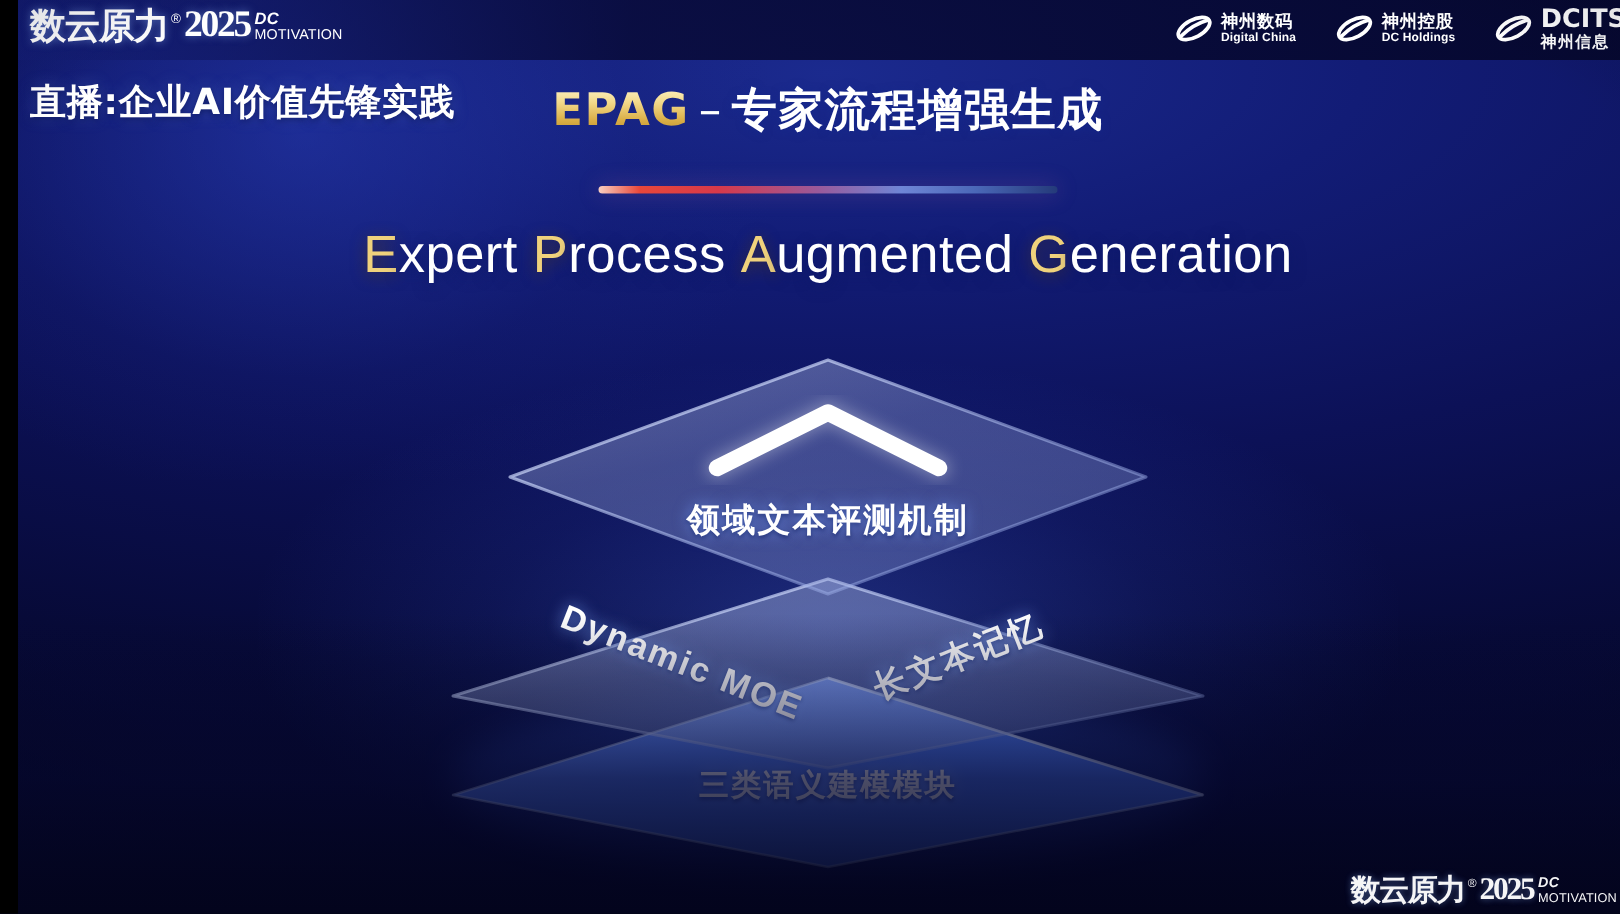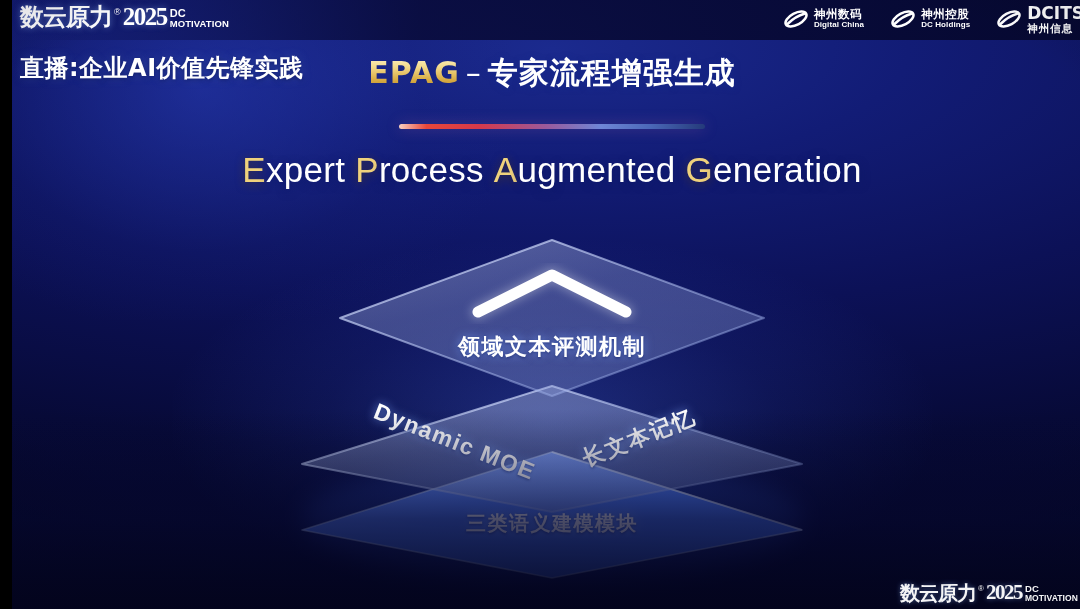--- a/index.html
+++ b/index.html
@@ -58,22 +58,22 @@
     text-shadow:0 0 6px rgba(150,190,255,.55);
   }
   .brand-reg { font-size:9px; color:#fff; vertical-align:super; line-height:1; margin:0 0 12px 0; }
   .brand-year {
     font-family:Liberation Serif, serif;
     font-size:25px; font-weight:bold; color:#ffffff; line-height:1;
     letter-spacing:-1.5px;
     text-shadow:0 0 6px rgba(150,190,255,.5);
   }
   .brand-dcm { display:flex; flex-direction:column; margin:0 0 1px 1px; line-height:1; }
-  .brand-dc { font-size:11px; font-weight:bold; color:#ffffff; letter-spacing:.2px; }
-  .brand-mot { font-size:9.5px; font-weight:bold; color:#ffffff; letter-spacing:.1px; }
+  .brand-dc { font-size:11px; font-weight:bold; color:#ffffff; letter-spacing:.2px;font-style:italic; }
+  .brand-mot { font-size:9.5px; font-weight:normal; color:#ffffff; letter-spacing:.1px; }
 
   
   .livestream {
     position:absolute; left:8px; top:52px;
     font-family:"DejaVu Sans","Liberation Sans",sans-serif;
     font-size:24px; font-weight:bold; color:#ffffff;
     letter-spacing:.5px;
     text-shadow:0 1px 5px rgba(10,20,90,.9), 0 0 10px rgba(120,160,255,.35);
   }
 

